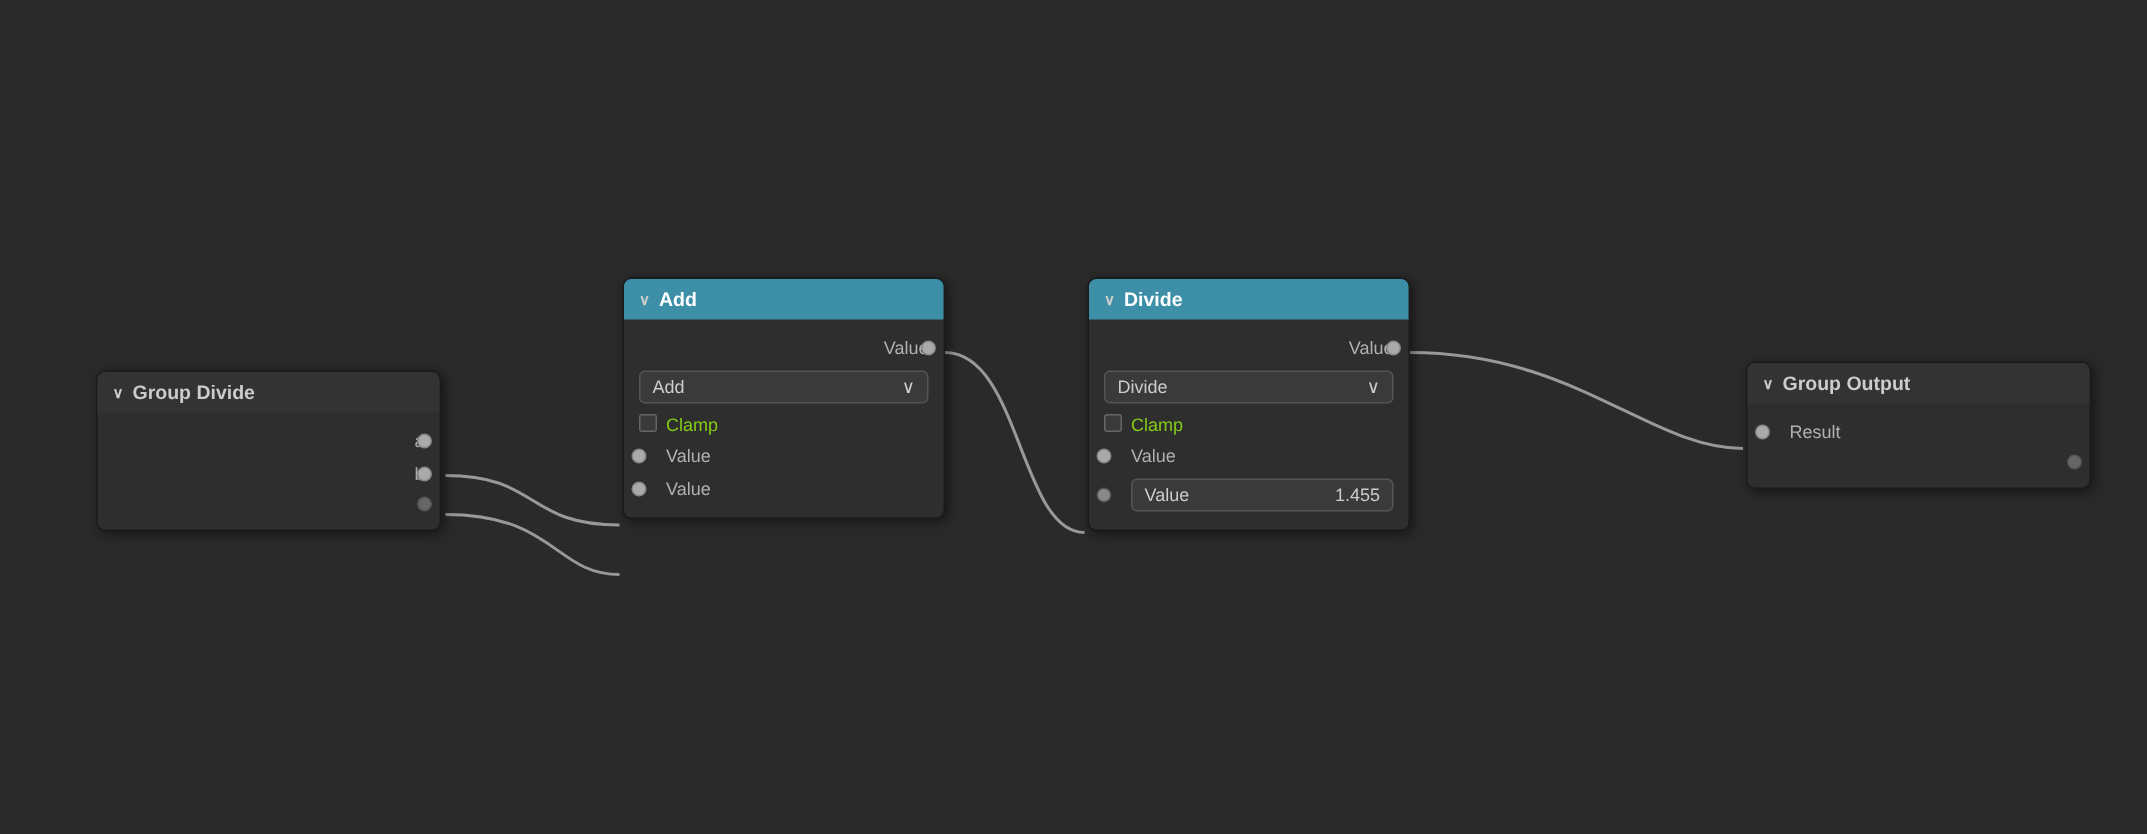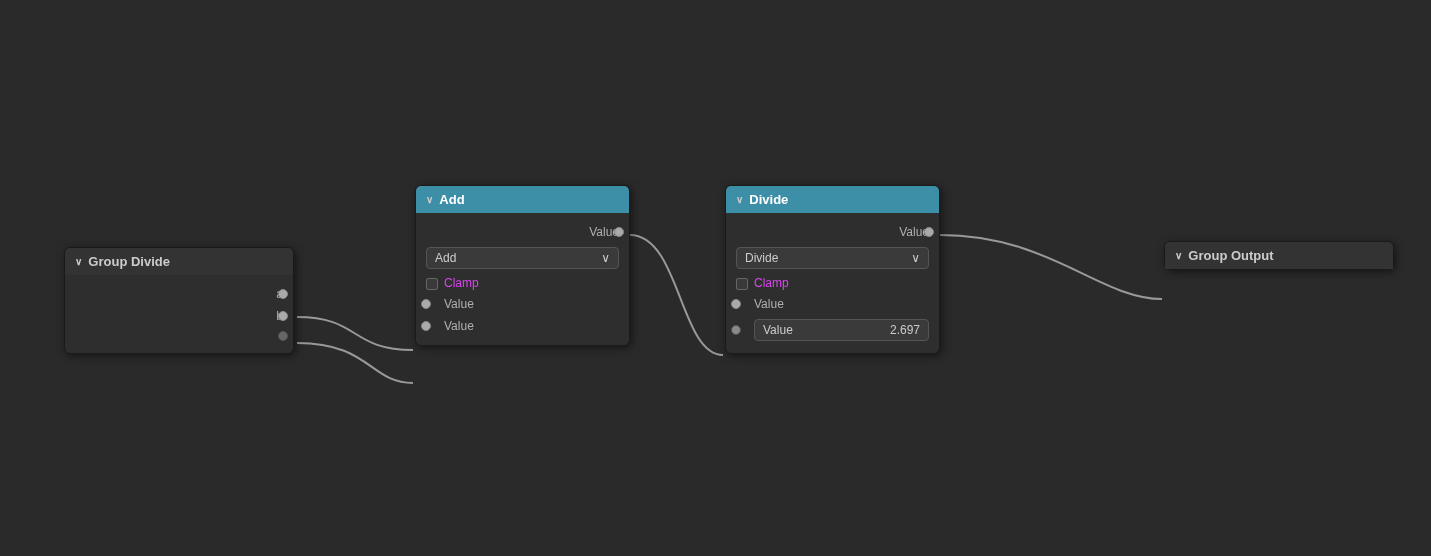--- a/index.html
+++ b/index.html
@@ -131,25 +131,25 @@
       font-size: 12px;
       padding: 3px 8px;
       width: 100%;
       display: flex;
       align-items: center;
       justify-content: space-between;
     }
 
     .clamp-row {
       display: flex;
-      align-items: flex-end;
+      align-items: flex-start;
       gap: 6px;
       padding: 3px 0;
       font-size: 12px;
-      color: #d946ef;
+      color: #84cc16;
     }
 
     .checkbox {
       width: 12px;
       height: 12px;
       background-color: #3a3a3a;
       border: 1px solid #666;
       border-radius: 2px;
       display: inline-block;
     }
@@ -300,26 +300,37 @@
 
       <div class="input-socket-row">
         <div class="socket input connected"></div>
         <span class="socket-label" style="margin-left:8px;">Value</span>
       </div>
 
       <div class="input-socket-row">
         <div class="socket input" style="background:#888;"></div>
         <div class="value-field" style="margin-left:8px;">
           <span>Value</span>
-          <span>2.697</span>
+          <span>1.455</span>
         </div>
       </div>
     </div>
   </div>
 
   <div class="node group-output-node">
     <div class="node-header dark">
       <span class="chevron">∨</span>
       <span>Group Output</span>
     </div>
+    <div class="node-body">
+
+      <div class="input-socket-row">
+        <div class="socket input connected"></div>
+        <span class="socket-label" style="margin-left:8px;">Result</span>
+      </div>
+
+      <div class="empty-socket-row">
+        <div class="socket output" style="background:#666; right:-5px; left: auto;"></div>
+      </div>
+    </div>
   </div>
 
 </div>
 
 </body></html>

